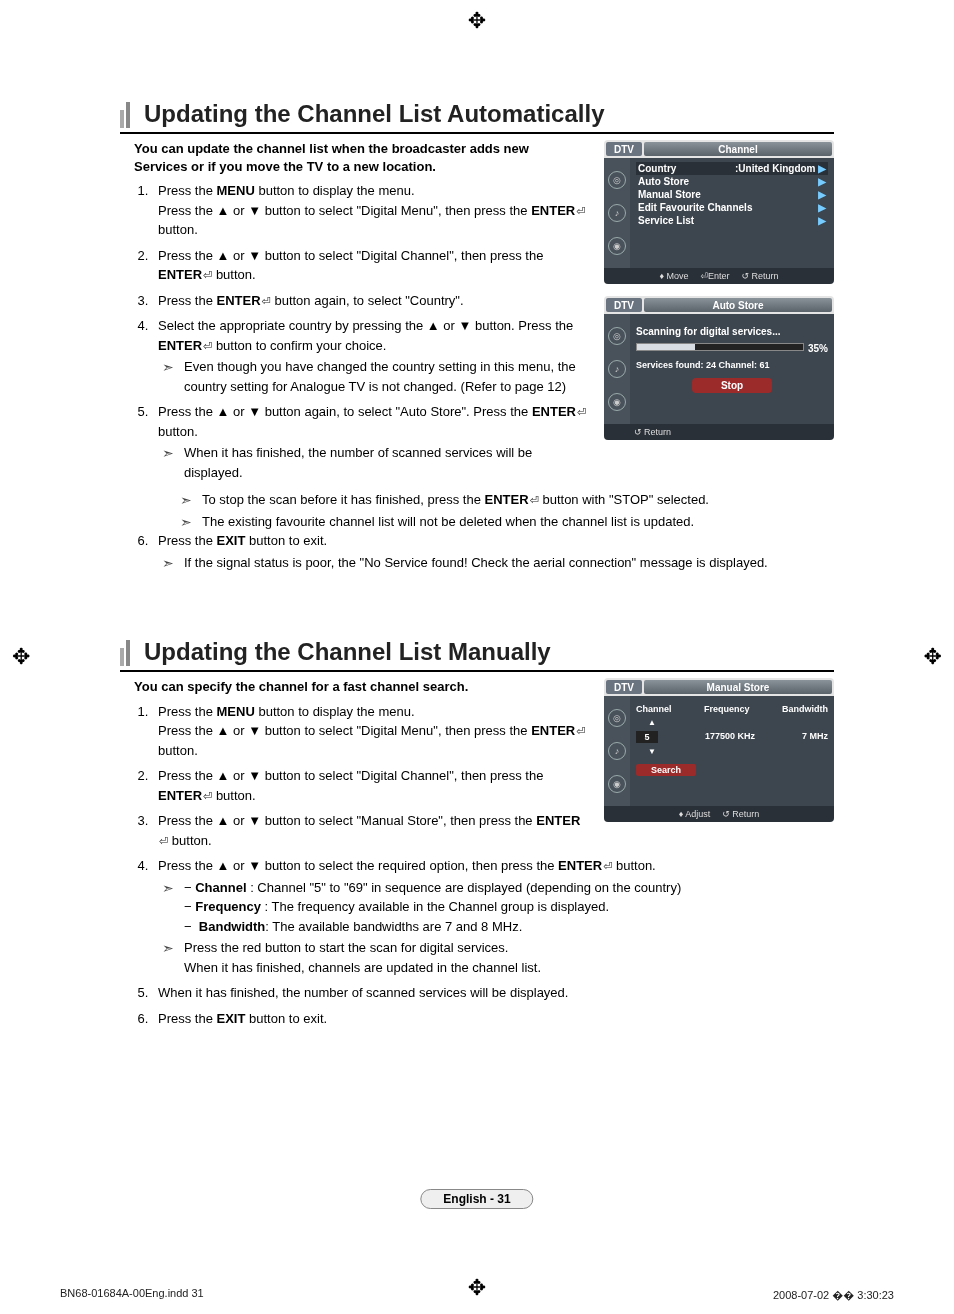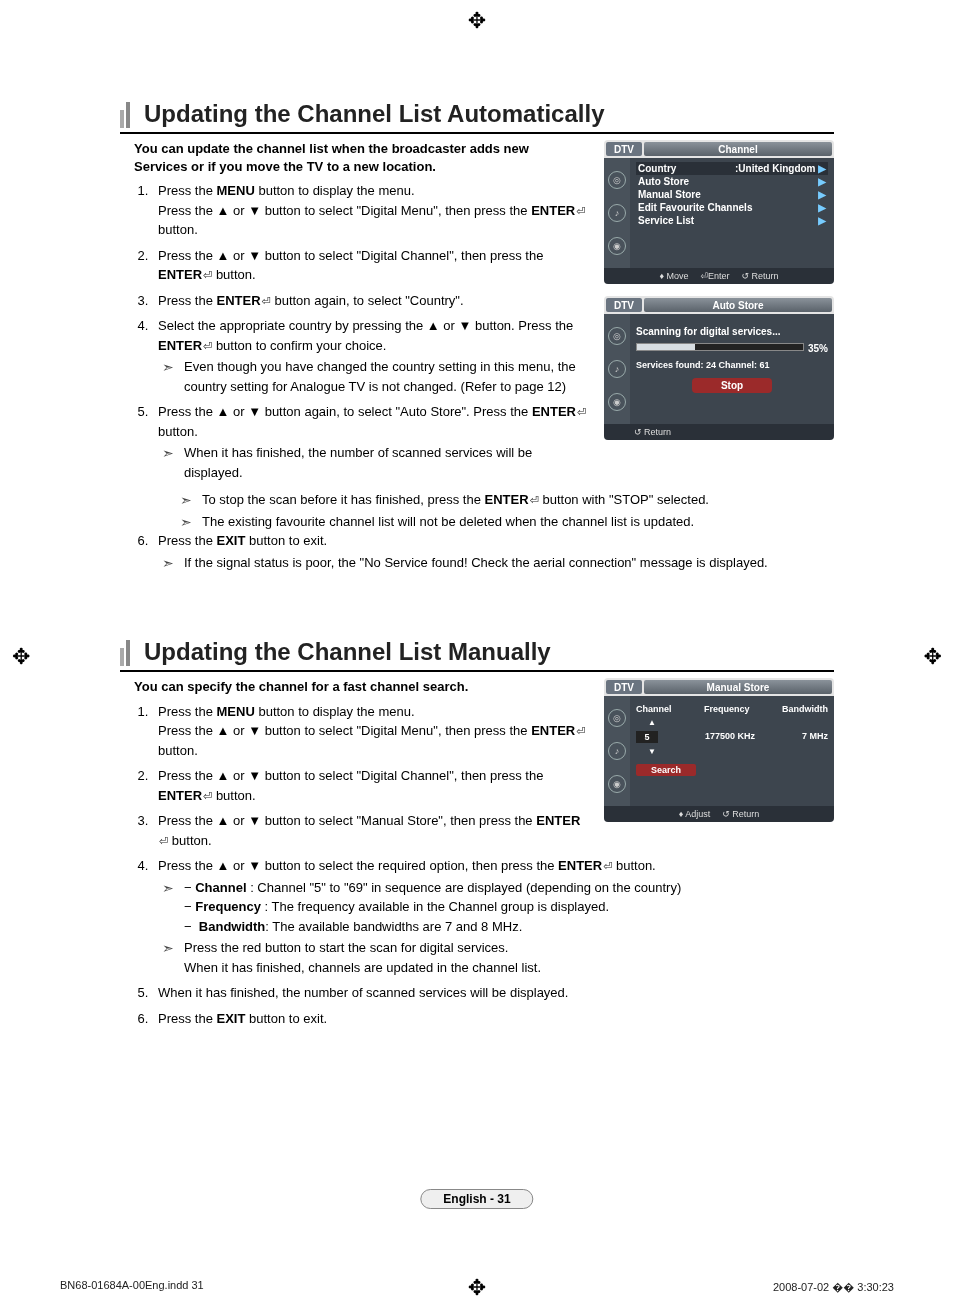--- a/index.html
+++ b/index.html
@@ -245,21 +245,21 @@
     transform:translateX(-50%);
     font-size:12px;
     font-weight:bold;
     background:#efefef;
     border:1px solid #888;
     border-radius:10px;
     padding:2px 22px;
   }
   .footer-line {
     position:absolute;
-    bottom:20px;
+    bottom:12px;
     left:60px;
     right:60px;
     display:flex;
     justify-content:space-between;
     font-size:11px;
     color:#222;
   }
 
   b { font-weight: bold; }
 </style>

